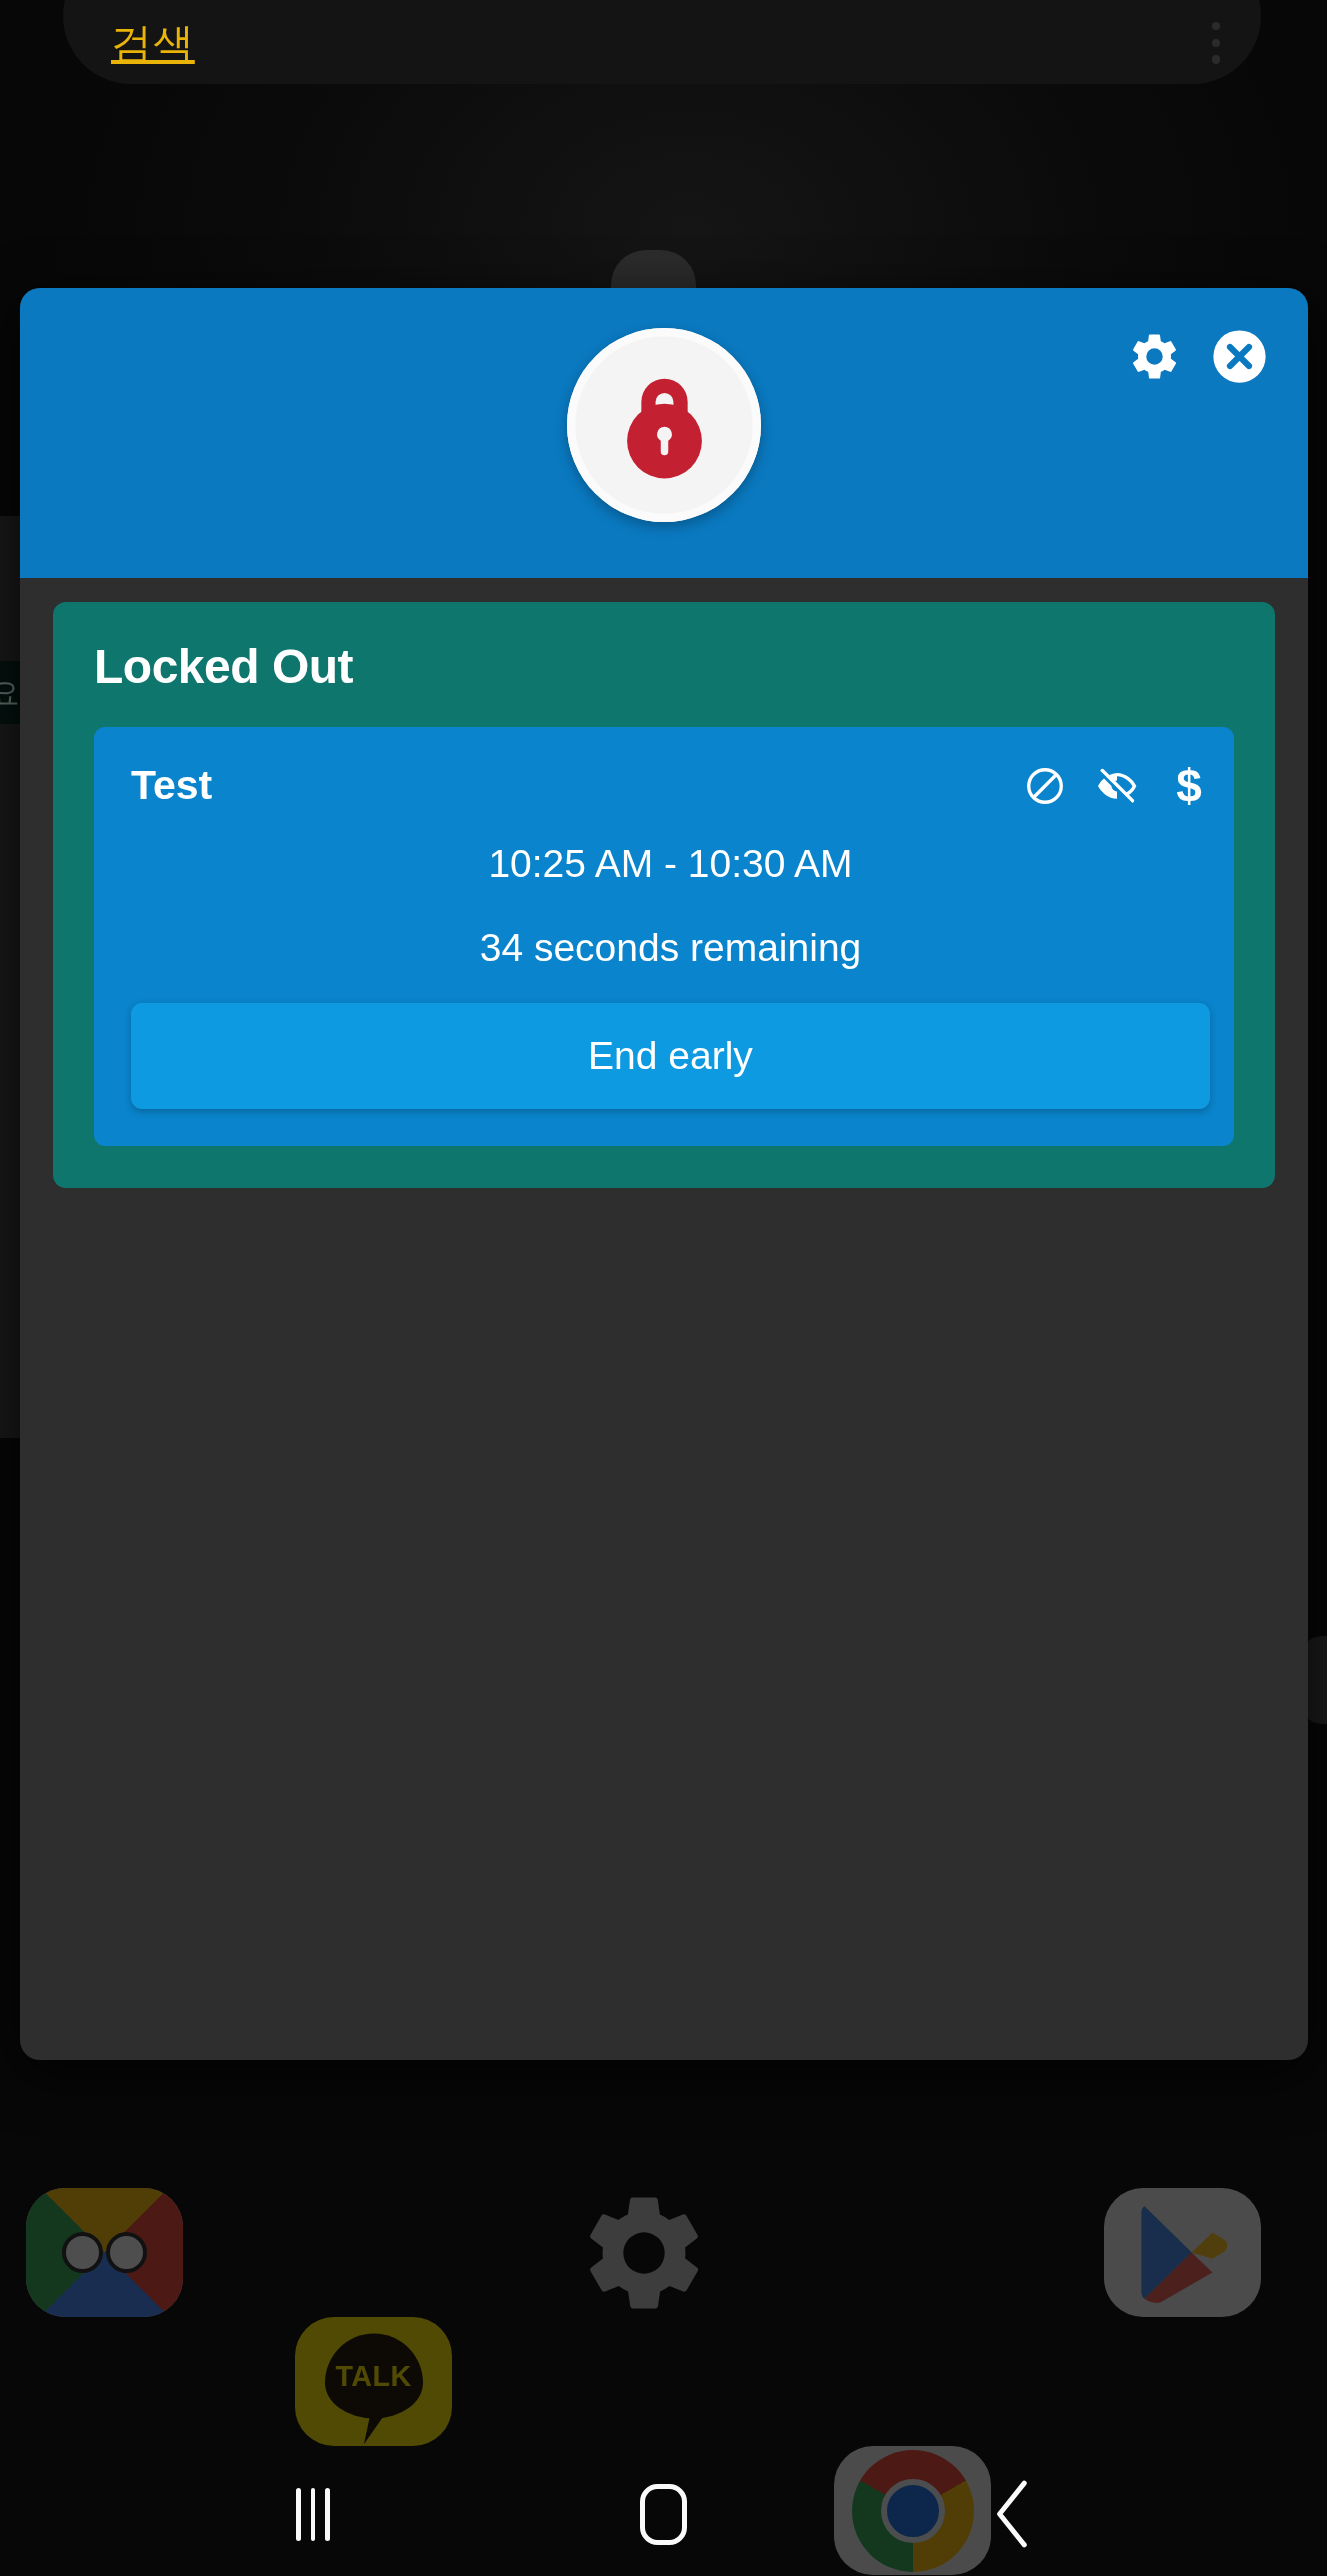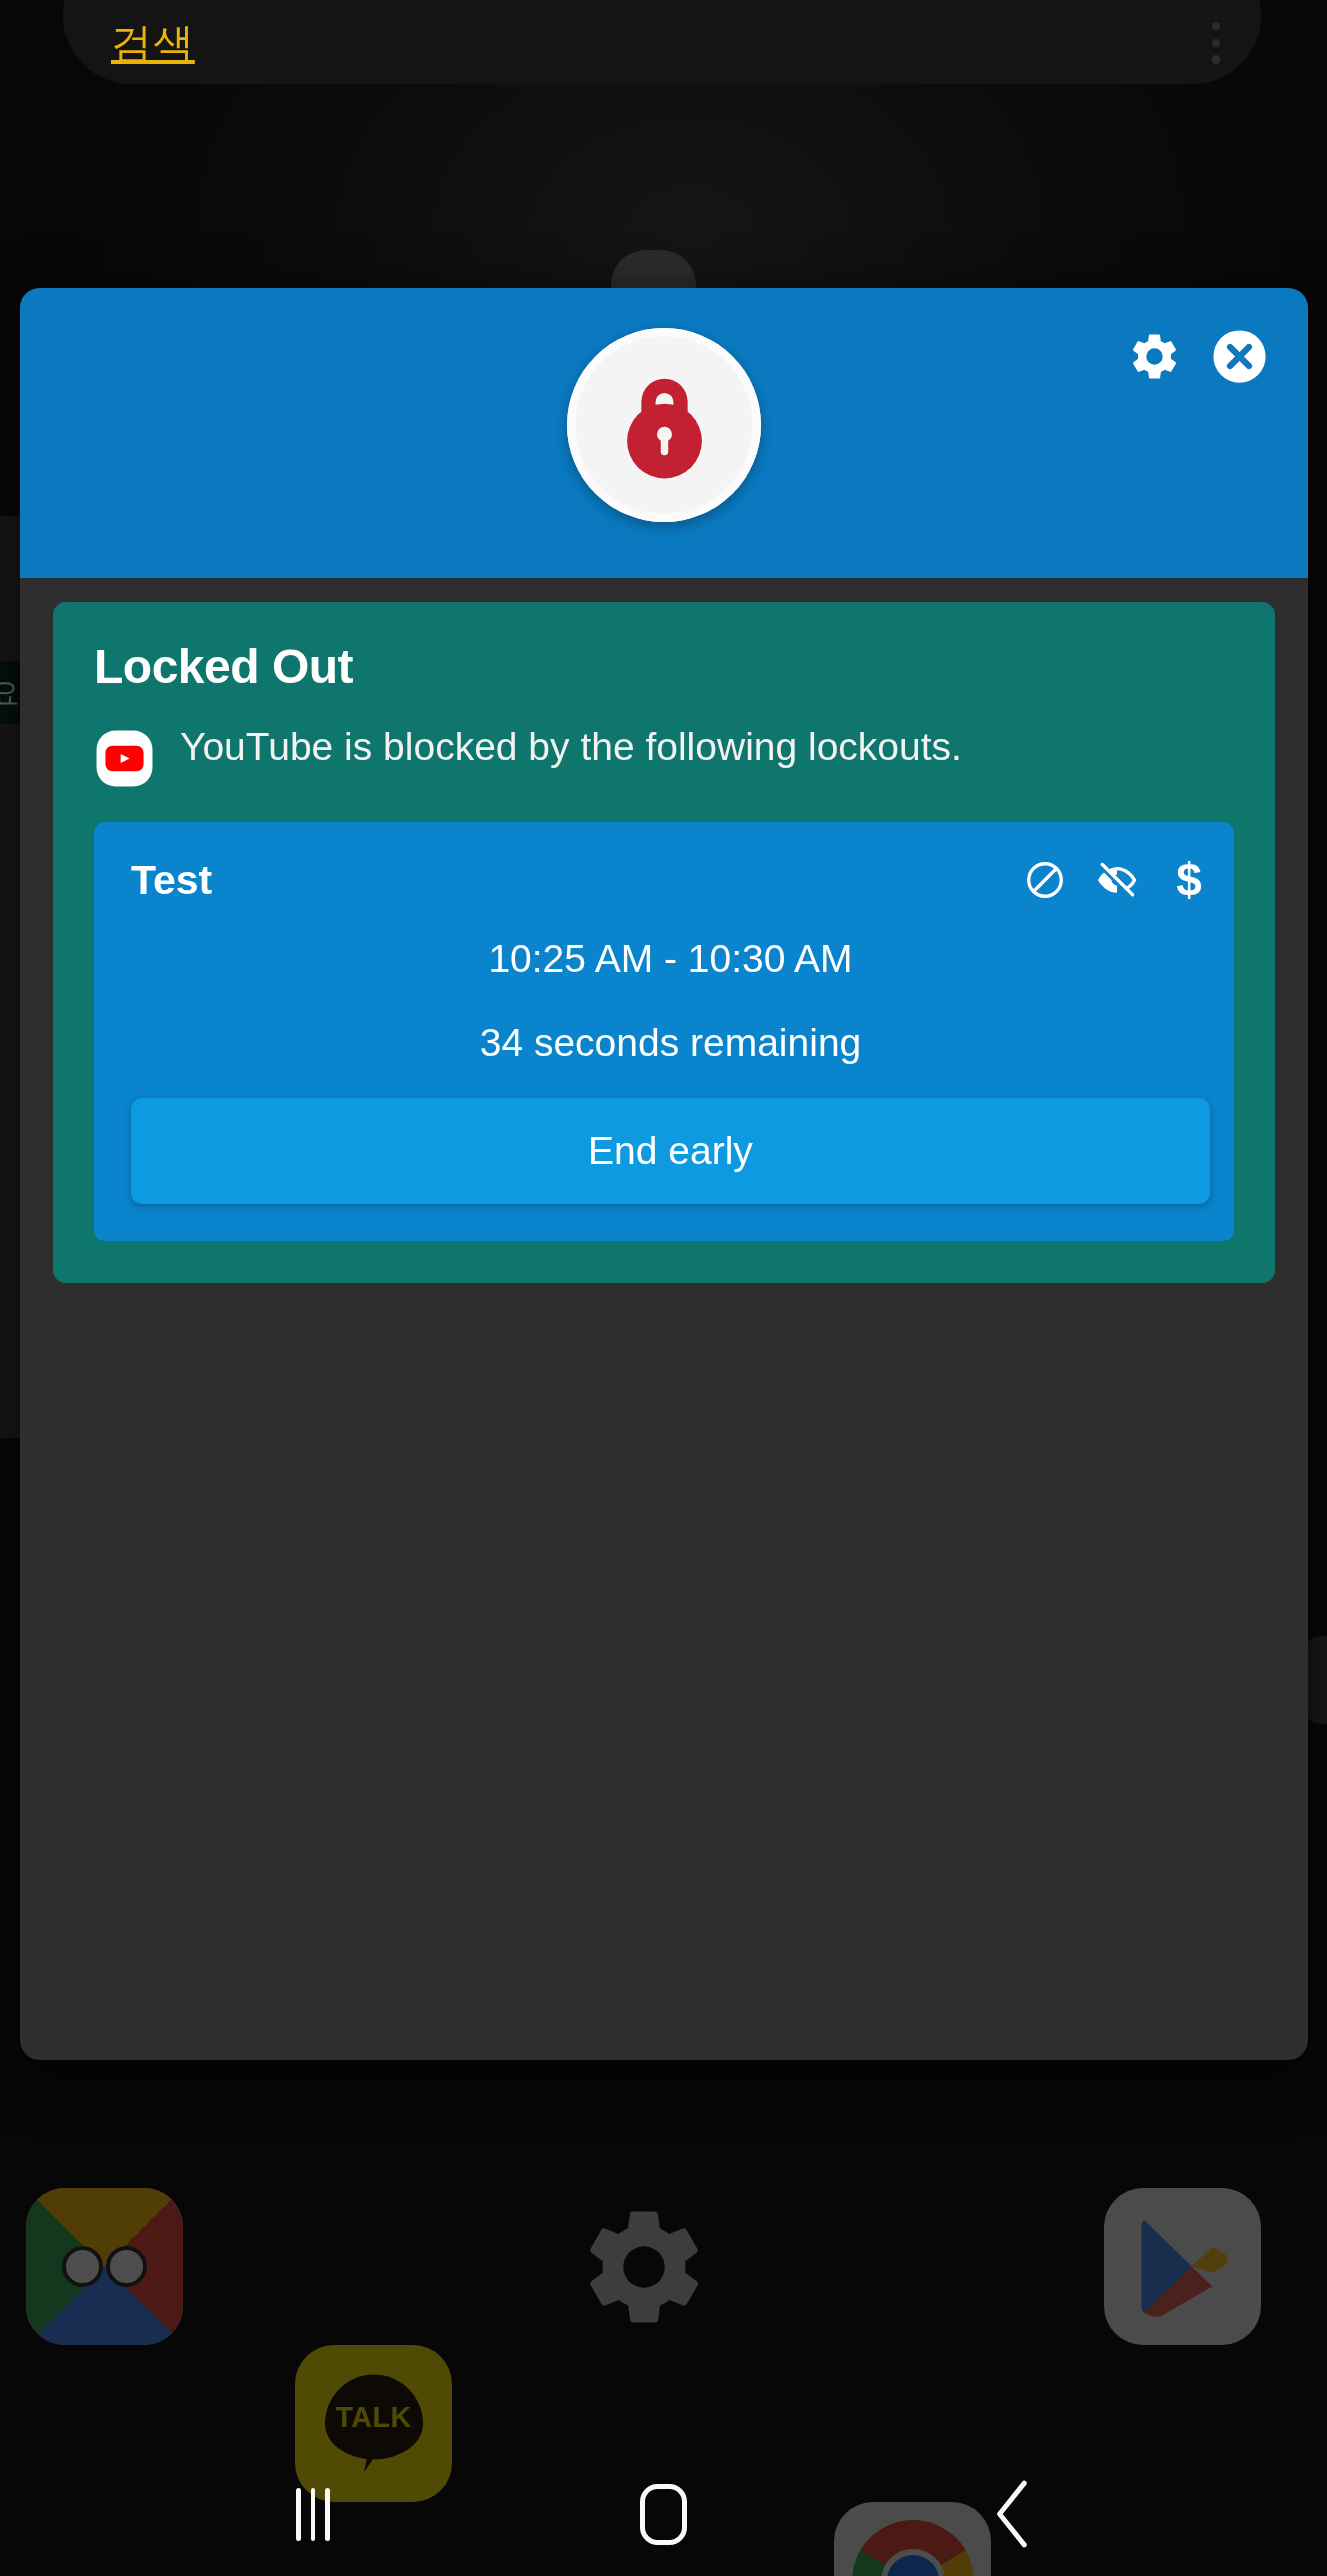--- a/index.html
+++ b/index.html
@@ -45,21 +45,21 @@
     background:#1b1b1b; border-radius:24px 0 0 24px;
   }
   #bg-left-strip {
     position:absolute; left:0; top:516px; width:20px; height:922px;
     background:#191919;
   }
 
   
   #dock { position:absolute; left:0; top:2188px; width:1327px; height:157px; }
   .dock-app {
-    position:absolute; top:0; width:157px; height:157px; border-radius:39px;
+    position:absolute; top:0; width:157px; height:129px; border-radius:39px;
     overflow:hidden; opacity:.30;
   }
   .dock-app.a1 { left:26px; }
   .dock-app.a2 { left:295px; }
   .dock-app.a3 { left:565px; }
   .dock-app.a4 { left:834px; }
   .dock-app.a5 { left:1104px; }
 
   
   .ic-google { background:#fff; position:relative; }
@@ -262,30 +262,20 @@
         </svg>
       </div>
     </div>
   </div>
 
   <div id="dialog-body">
 
     <div class="panel" id="locked-panel">
       <div class="panel-title">Locked Out</div>
 
-      <div id="locked-sub-row">
-        <span id="app-icon">
-          <svg width="61" height="61" viewBox="0 0 48 48">
-            <rect x="2" y="2" width="44" height="44" rx="15" fill="#ffffff"></rect>
-            <rect x="9" y="14" width="30" height="20" rx="5.5" fill="#ff0000"></rect>
-            <path d="M21 20.5l7 3.5-7 3.5z" fill="#ffffff"></path>
-          </svg>
-        </span>
-        <div id="locked-sub-text">YouTube is blocked by the following lockouts.</div>
-      </div>
 
       <div id="lockout-card">
         <div id="lockout-top">
           <div id="lockout-name">Test</div>
           <div id="lockout-icons">
             <span class="lk-icon">
               <svg width="42" height="42" viewBox="0 0 24 24">
                 <circle cx="12" cy="12" r="9.3" fill="none" stroke="#ffffff" stroke-width="1.9"></circle>
                 <path d="M5.6 18.4 18.4 5.6" stroke="#ffffff" stroke-width="1.9" stroke-linecap="round"></path>
               </svg>

